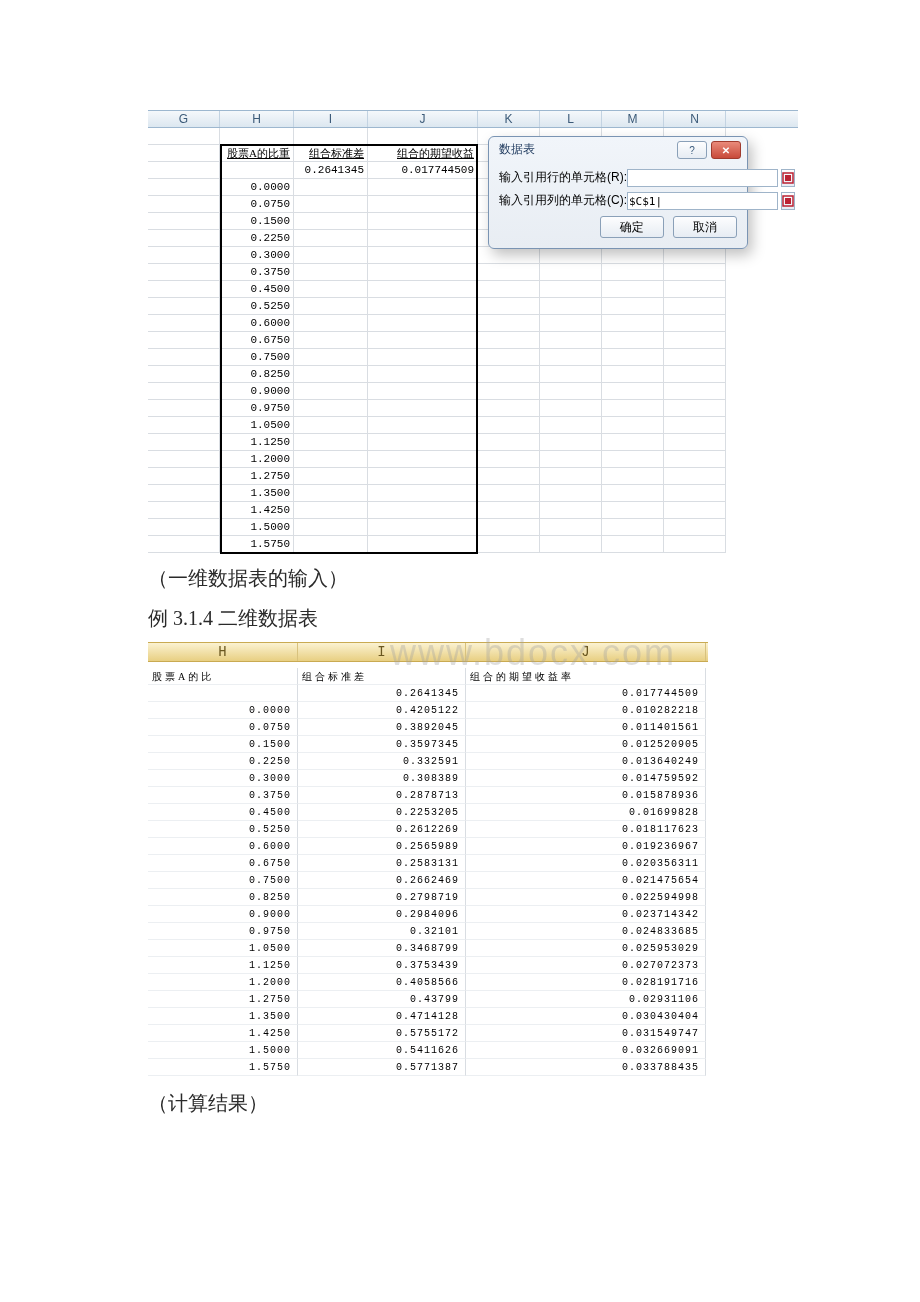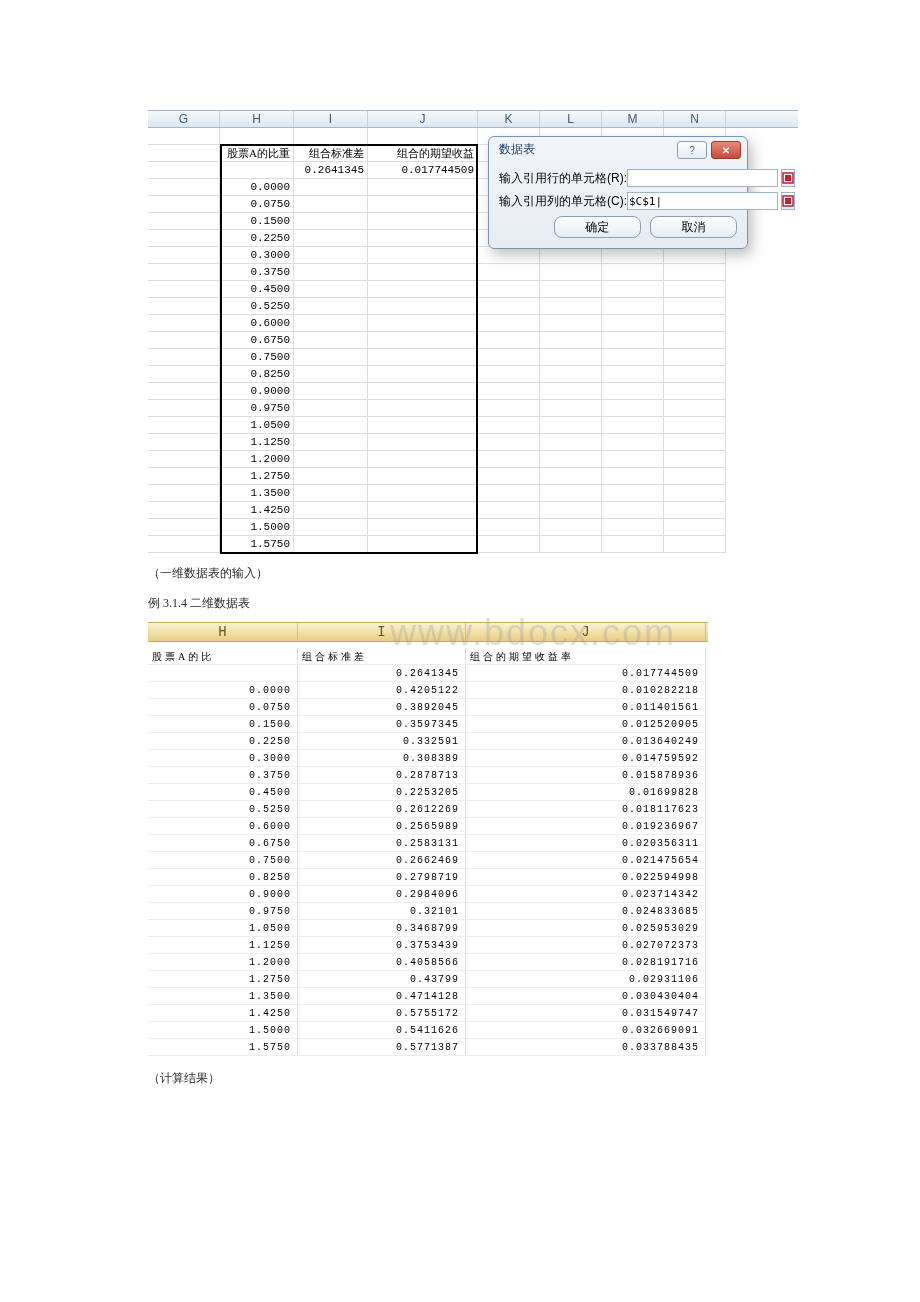--- a/index.html
+++ b/index.html
@@ -58,21 +58,21 @@
     white-space: nowrap;
   }
   .grid-row .c-G { width: 72px; }
   .grid-row .c-H { width: 74px; }
   .grid-row .c-I { width: 74px; }
   .grid-row .c-J { width: 110px; }
   .grid-row .c-K { width: 62px; }
   .grid-row .c-L { width: 62px; }
   .grid-row .c-M { width: 62px; }
   .grid-row .c-N { width: 62px; }
-  .hdr-text { text-align: right; font-family: SimSun; font-size: 11px; }
+  .hdr-text { text-align: right; font-family: SimSun; font-size: 11px; text-decoration: underline; }
   .selection-border {
     position: absolute;
     border: 2px solid #000;
     pointer-events: none;
   }
   .dialog {
     position: absolute;
     top: 26px;
     left: 340px;
     width: 260px;
@@ -97,43 +97,43 @@
     background: linear-gradient(#fdfdfe,#e6ecf3);
     display:flex;align-items:center;justify-content:center;
     font-size:10px;color:#3a5a7c;
   }
   .win-close {
     background: linear-gradient(#e98a7a,#c84a3a);
     color:#fff;border-color:#a03b2e;
     font-weight:bold;
   }
   .dialog-body { padding: 6px 10px 10px; }
-  .dlg-field { display:flex; align-items:center; margin-bottom:5px; }
+  .dlg-field { display:flex; margin-bottom:5px; }
   .dlg-label { flex: 0 0 128px; }
   .dlg-input {
     flex:1; height:18px; border:1px solid #9fb4c9; background:#fff;
     font-family: Consolas, monospace; font-size:11px; padding:0 1px;
   }
   .rng-btn {
     width:18px;height:18px;margin-left:3px;
     border:1px solid #9fb4c9;background:linear-gradient(#fdfdfe,#e6ecf3);
     display:flex;align-items:center;justify-content:center;
   }
   .rng-btn svg { width:12px;height:12px; }
   .dlg-buttons { text-align:right; margin-top:6px; }
   .dlg-button {
-    width:87px;height:22px;margin-left:6px;
-    border:1px solid #8aa0b8;border-radius:8px;
+    width:64px;height:22px;margin-left:6px;
+    border:1px solid #8aa0b8;border-radius:3px;
     background:linear-gradient(#fdfdfe,#e6ecf3);
     font-family: "Microsoft YaHei", SimSun; font-size:12px;
   }
   .caption {
     margin: 12px 0 10px 148px;
     font-family: SimSun;
-    font-size: 12px;
+    font-size: 20px;
     color: #2a2a2a;
   }
   .watermark {
     position:absolute; left:242px; top:-10px;
     font-size:36px; color:rgba(160,160,160,.35);
     font-family: Arial, sans-serif;
     letter-spacing:2px; pointer-events:none;
   }
   .table2-wrap {
     margin-left:148px; width:560px; position:relative;

